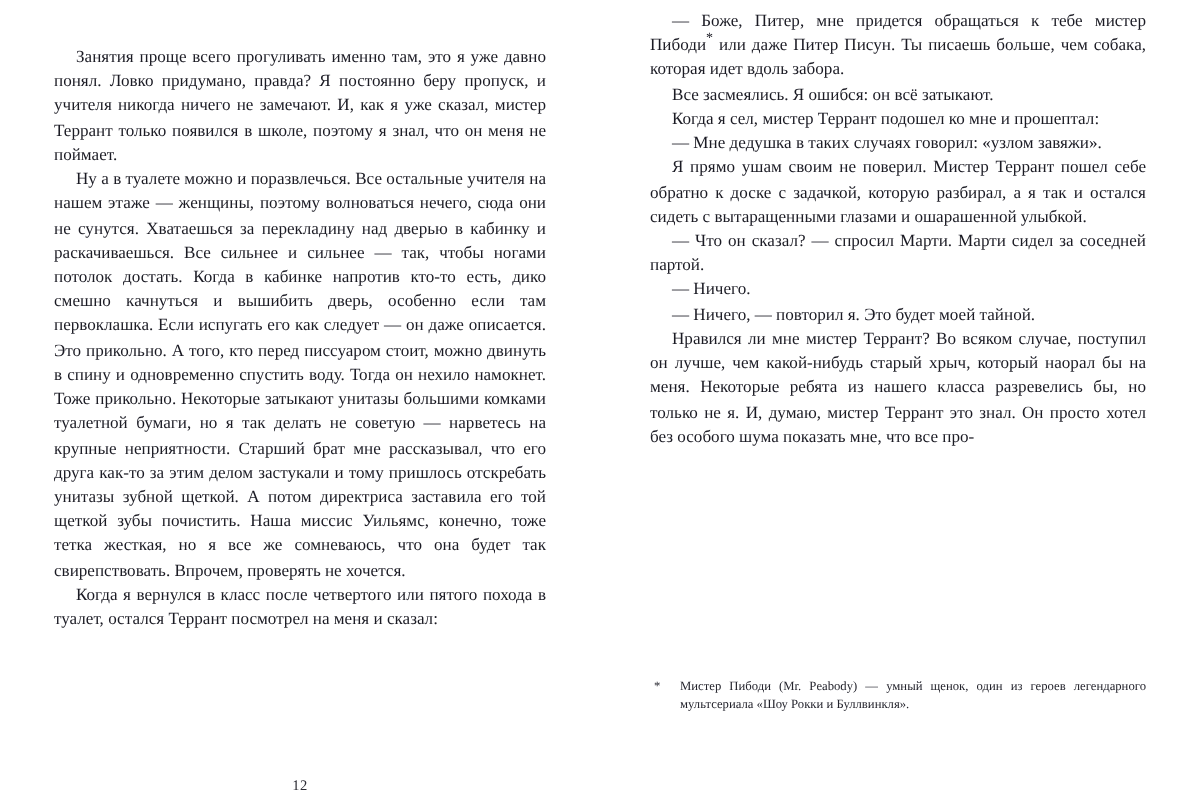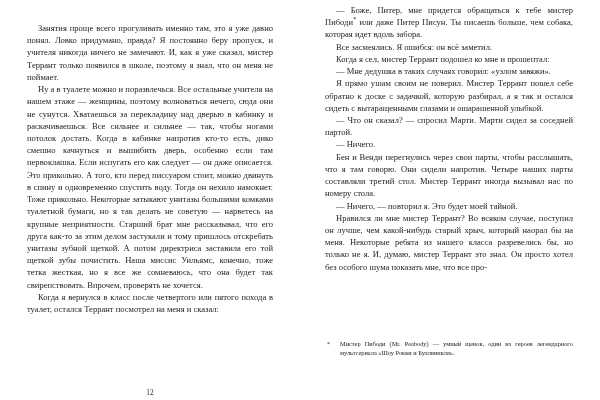--- a/index.html
+++ b/index.html
@@ -100,27 +100,26 @@
       <p>Занятия проще всего прогуливать именно там, это я уже давно понял. Ловко придумано, правда? Я постоянно беру пропуск, и учителя никогда ничего не замечают. И, как я уже сказал, мистер Террант только появился в школе, поэтому я знал, что он меня не поймает.</p>
       <p>Ну а в туалете можно и поразвлечься. Все остальные учителя на нашем этаже — женщины, поэтому волноваться нечего, сюда они не сунутся. Хватаешься за перекладину над дверью в кабинку и раскачиваешься. Все сильнее и сильнее — так, чтобы ногами потолок достать. Когда в кабинке напротив кто-то есть, дико смешно качнуться и вышибить дверь, особенно если там первоклашка. Если испугать его как следует — он даже описается. Это прикольно. А того, кто перед писсуаром стоит, можно двинуть в спину и одновременно спустить воду. Тогда он нехило намокнет. Тоже прикольно. Некоторые затыкают унитазы большими комками туалетной бумаги, но я так делать не советую — нарветесь на крупные неприятности. Старший брат мне рассказывал, что его друга как-то за этим делом застукали и тому пришлось отскребать унитазы зубной щеткой. А потом директриса заставила его той щеткой зубы почистить. Наша миссис Уильямс, конечно, тоже тетка жесткая, но я все же сомневаюсь, что она будет так свирепствовать. Впрочем, проверять не хочется.</p>
       <p>Когда я вернулся в класс после четвертого или пятого похода в туалет, остался Террант посмотрел на меня и сказал:</p>
     </div>
     <div class="folio">12</div>
   </div>
 
   <div class="page page-right">
     <div class="textblock">
       <p>— Боже, Питер, мне придется обращаться к тебе мистер Пибоди<span class="fnref">*</span> или даже Питер Писун. Ты писаешь больше, чем собака, которая идет вдоль забора.</p>
-      <p>Все засмеялись. Я ошибся: он всё заметил.</p>
+      <p>Все засмеялись. Я ошибся: он всё затыкают.</p>
       <p>Когда я сел, мистер Террант подошел ко мне и прошептал:</p>
       <p>— Мне дедушка в таких случаях говорил: «узлом завяжи».</p>
       <p>Я прямо ушам своим не поверил. Мистер Террант пошел себе обратно к доске с задачкой, которую разбирал, а я так и остался сидеть с вытаращенными глазами и ошарашенной улыбкой.</p>
       <p>— Что он сказал? — спросил Марти. Марти сидел за соседней партой.</p>
       <p>— Ничего.</p>
-      <p>Бен и Венди перегнулись через свои парты, чтобы расслышать, что я там говорю. Они сидели напротив. Четыре наших парты составляли третий стол. Мистер Террант иногда вызывал нас по номеру стола.</p>
       <p>— Ничего, — повторил я. Это будет моей тайной.</p>
       <p>Нравился ли мне мистер Террант? Во всяком случае, поступил он лучше, чем какой-нибудь старый хрыч, который наорал бы на меня. Некоторые ребята из нашего класса разревелись бы, но только не я. И, думаю, мистер Террант это знал. Он просто хотел без особого шума показать мне, что все про-</p>
     </div>
 
     <div class="footnote-area">
       <div class="footnote">
         <span class="footnote-marker">*</span>
         <span class="footnote-text">Мистер Пибоди (Mr. Peabody) — умный щенок, один из героев легендарного мультсериала «Шоу Рокки и Буллвинкля».</span>
       </div>
     </div>

